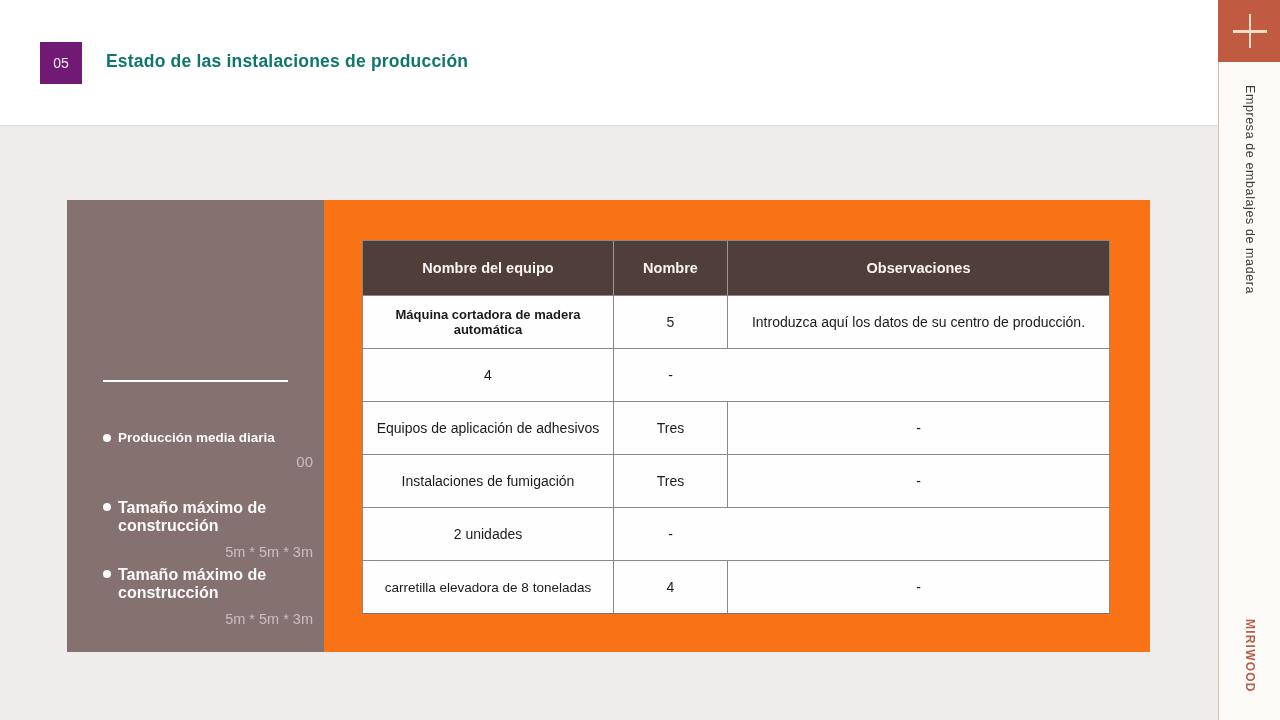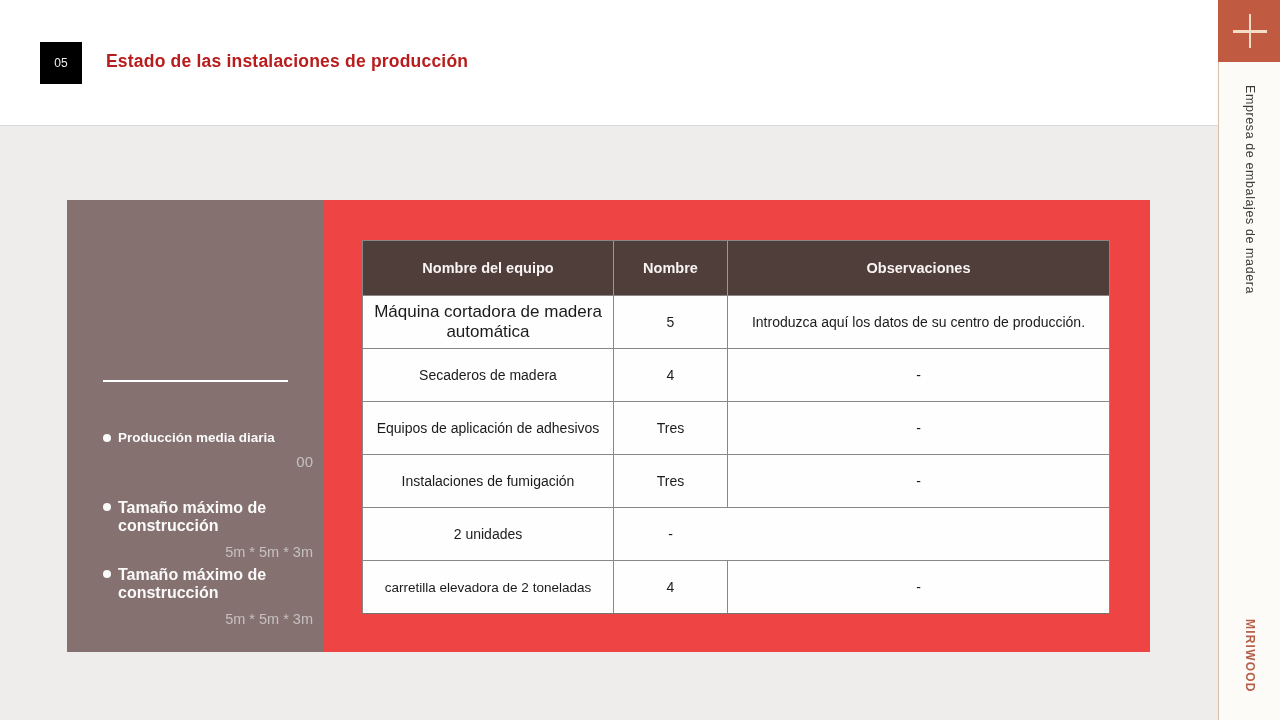--- a/index.html
+++ b/index.html
@@ -8,26 +8,26 @@
 
   .slide { position:absolute; inset:0; }
 
   
   .header-band {
     position:absolute; left:0; top:0; width:1218px; height:126px;
     background:#ffffff; border-bottom:1px solid #dcdad8;
   }
   .page-badge {
     position:absolute; left:40px; top:42px; width:42px; height:42px;
-    background:#000000; color:#f3efee; font-size:12px;
+    background:#701a75; color:#f3efee; font-size:14px;
     display:flex; align-items:center; justify-content:center;
   }
   .slide-title {
     position:absolute; left:106px; top:51px;
-    font-size:17.5px; font-weight:700; color:#b91c1c; letter-spacing:0.2px;
+    font-size:17.5px; font-weight:700; color:#0f766e; letter-spacing:0.2px;
   }
 
   
   .main-area { position:absolute; left:0; top:127px; width:1218px; height:593px; background:#efedeb; }
 
   
   .info-panel {
     position:absolute; left:67px; top:73px; width:257px; height:452px;
     background:#847170;
     padding-left:28px;
@@ -51,21 +51,21 @@
   .bullet-1 .b-label { font-size:13.5px; }
   .bullet-1 .b-value { font-size:15px; margin-top:8px; }
   .bullet-2 { top:299px; }
   .bullet-3 { top:366px; }
   .bullet-2 .b-label, .bullet-3 .b-label { font-size:16px; }
   .bullet-2 .b-value, .bullet-3 .b-value { font-size:14.5px; margin-top:9px; }
 
   
   .content-card {
     position:absolute; left:324px; top:73px; width:826px; height:452px;
-    background:#ef4444;
+    background:#f97316;
   }
 
   
   .equip-table {
     position:absolute; left:38px; top:40px; width:748px;
     border:1px solid #8a8786; border-bottom:1.5px solid #777371;
   }
   .thead {
     display:grid; grid-template-columns:250px 114px 382px; height:54px;
     background:#503e3b;
@@ -77,21 +77,21 @@
   .thead .hcell + .hcell { border-left:1px solid rgba(255,255,255,0.45); }
   .trow {
     display:grid; grid-template-columns:250px 114px 382px; height:53px;
     background:#fefefe; border-top:1px solid #8a8786;
   }
   .trow .tcell {
     display:flex; align-items:center; justify-content:center; text-align:center;
     color:#1b1b1b; font-size:14px; padding:0 3px; overflow:hidden;
   }
   .trow .tcell + .tcell { border-left:1px solid #8a8786; }
-  .trow:nth-of-type(2) .c0 { font-size:17px; }  
+  .trow:nth-of-type(2) .c0 { font-size:13px;font-weight:bold; }  
   .trow:nth-of-type(7) .c0 { font-size:13.5px; }  
 
   
   .right-sidebar {
     position:absolute; left:1218px; top:0; width:62px; height:720px;
     background:#fdfbf8; border-left:1px solid #d8bfa9;
   }
   .add-button {
     position:absolute; left:-1px; top:0; width:63px; height:62px;
     background:#c05b41; cursor:pointer;
@@ -157,40 +157,39 @@
           <div class="hcell">Nombre</div>
           <div class="hcell">Observaciones</div>
         </div>
 
         <div class="trow">
           <div class="tcell c0">Máquina cortadora de madera automática</div>
           <div class="tcell c1">5</div>
           <div class="tcell c2">Introduzca aquí los datos de su centro de producción.</div>
         </div>
         <div class="trow">
-          <div class="tcell c0">Secaderos de madera</div>
           <div class="tcell c1">4</div>
           <div class="tcell c2">-</div>
         </div>
         <div class="trow">
           <div class="tcell c0">Equipos de aplicación de adhesivos</div>
           <div class="tcell c1">Tres</div>
           <div class="tcell c2">-</div>
         </div>
         <div class="trow">
           <div class="tcell c0">Instalaciones de fumigación</div>
           <div class="tcell c1">Tres</div>
           <div class="tcell c2">-</div>
         </div>
         <div class="trow">
           <div class="tcell c1">2 unidades</div>
           <div class="tcell c2">-</div>
         </div>
         <div class="trow">
-          <div class="tcell c0">carretilla elevadora de 2 toneladas</div>
+          <div class="tcell c0">carretilla elevadora de 8 toneladas</div>
           <div class="tcell c1">4</div>
           <div class="tcell c2">-</div>
         </div>
 
       </div>
     </div>
   </div>
 
   <div class="right-sidebar">
     <div class="add-button">

